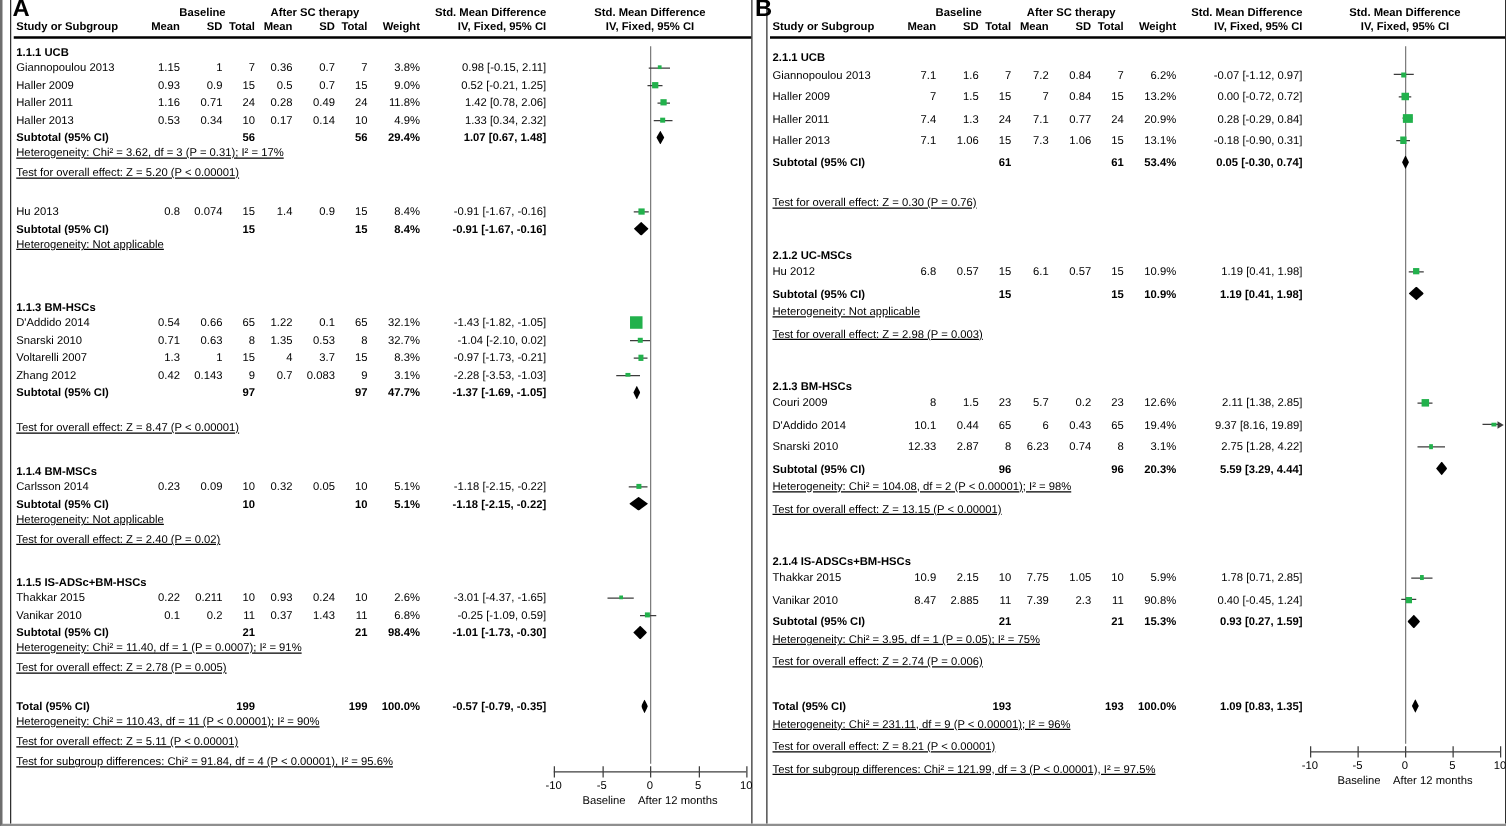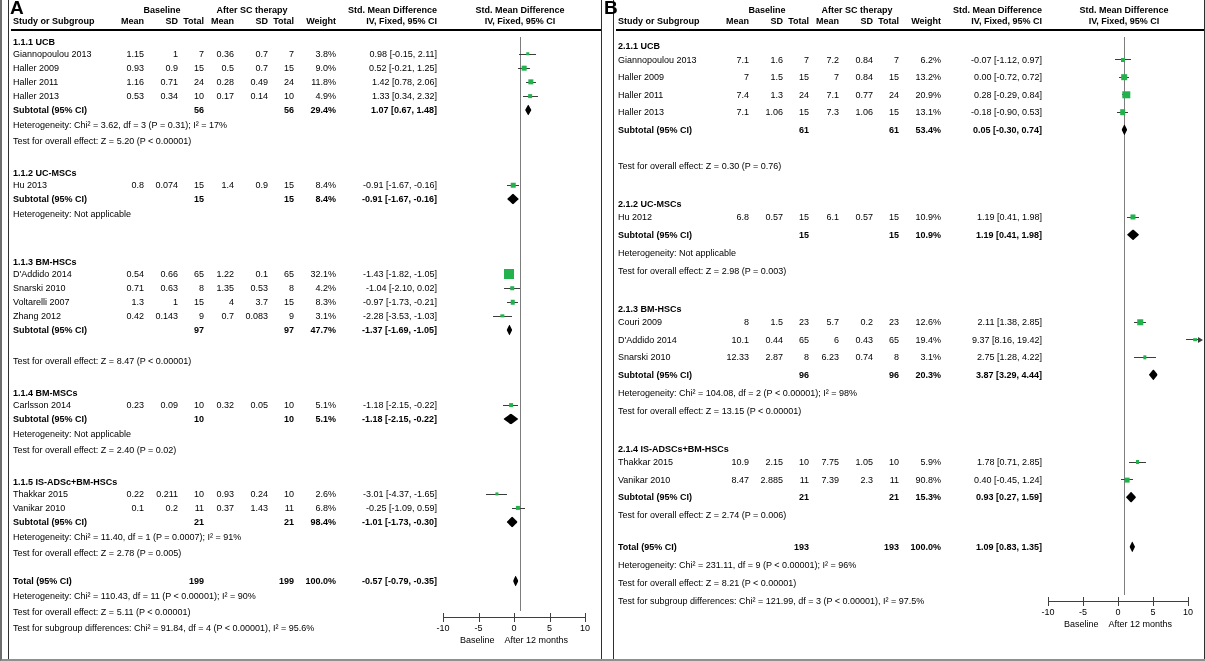--- a/index.html
+++ b/index.html
@@ -25,37 +25,37 @@
   .cc{width:100px; box-sizing:border-box; text-align:right; padding-right:2px; white-space:nowrap;}
   .gspan{width:90px; text-align:center; white-space:nowrap;}
   .cp{flex:1; position:relative; align-self:stretch;}
   .hplot{flex:1; text-align:center; white-space:nowrap;}
   .hdr-rule{border-bottom:2px solid #000; margin-top:2px;}
 
   .panel-body{position:relative; z-index:1;}
   .row{display:flex; align-items:center; height:var(--rh); line-height:10px;}
   .row.bold{font-weight:bold;}
   .grouprow{display:flex; align-items:flex-end; height:var(--rg); font-weight:bold; line-height:10px;}
-  .textrow{display:flex; align-items:center; height:var(--rx); line-height:10px;}
+  .textrow{display:flex; align-items:flex-start; height:var(--rx); line-height:10px;text-decoration:underline;}
   .spacer{height:var(--sp);}
   .cfull{width:428px; box-sizing:border-box; padding-left:2px; white-space:nowrap;}
 
   .plot-track{position:absolute; left:434px; right:4px; top:37px; bottom:48px; z-index:0;}
   .panel-b .plot-track{bottom:64px;}
   .zero-line{position:absolute; left:50%; top:0; bottom:0; width:1px; background:#7d7d7d;}
 
   .cp-inner{position:absolute; left:4px; right:4px; top:0; bottom:0;}
   .ciline{position:absolute; top:50%; height:1px; margin-top:-0.5px; background:#3c3c3c;}
   .mark{position:absolute; top:50%; transform:translate(-50%,-50%); z-index:2;}
   .diamond{position:absolute; top:50%; transform:translate(-50%,-50%); height:11px;
            clip-path:polygon(50% 0,100% 50%,50% 100%,0 50%); z-index:2;}
   .arrow-r{position:absolute; top:50%; transform:translateY(-50%); width:0; height:0;
            border-left:5px solid #3c3c3c; border-top:3px solid transparent; border-bottom:3px solid transparent; z-index:2;}
 
-  .plot-axis{position:absolute; left:434px; right:16px; height:42px; bottom:6px;}
+  .plot-axis{position:absolute; left:434px; right:4px; height:42px; bottom:6px;}
   .panel-b .plot-axis{bottom:22px;}
   .axis-line{position:absolute; left:0; right:0; top:6px; height:1px; background:#3f3f3f;}
   .tick{position:absolute; top:2px; width:1px; height:9px; background:#3f3f3f;}
   .tick-label{position:absolute; top:12px; transform:translateX(-50%); white-space:nowrap;}
   .axis-caption{position:absolute; left:0; right:0; top:24px; text-align:center; white-space:nowrap;}
   .axis-caption span{margin:0 5px;}
 </style>
 </head>
 <body>
 
@@ -180,24 +180,20 @@
         </div>
         <div class="textrow">
           <div class="cfull">Heterogeneity: Chi² = 3.62, df = 3 (P = 0.31); I² = 17%</div>
           <div class="cp"></div>
         </div>
         <div class="textrow">
           <div class="cfull">Test for overall effect: Z = 5.20 (P &lt; 0.00001)</div>
           <div class="cp"></div>
         </div>
         <div class="spacer"></div>
-        <div class="grouprow">
-          <div class="cfull">1.1.2 UC-MSCs</div>
-          <div class="cp"></div>
-        </div>
         <div class="row">
           <div class="cs">Hu 2013</div>
           <div class="cn cn-m">0.8</div>
           <div class="cn cn-sd">0.074</div>
           <div class="cn cn-t">15</div>
           <div class="cn cn-m">1.4</div>
           <div class="cn cn-sd">0.9</div>
           <div class="cn cn-t">15</div>
           <div class="cn cn-w">8.4%</div>
           <div class="cc">-0.91 [-1.67, -0.16]</div>
@@ -254,21 +250,21 @@
           </div>
         </div>
         <div class="row">
           <div class="cs">Snarski 2010</div>
           <div class="cn cn-m">0.71</div>
           <div class="cn cn-sd">0.63</div>
           <div class="cn cn-t">8</div>
           <div class="cn cn-m">1.35</div>
           <div class="cn cn-sd">0.53</div>
           <div class="cn cn-t">8</div>
-          <div class="cn cn-w">4.2%</div>
+          <div class="cn cn-w">32.7%</div>
           <div class="cc">-1.04 [-2.10, 0.02]</div>
           <div class="cp">
             <div class="cp-inner">
               <div class="ciline" style="left: 39.5%; width: 10.6%; background: rgb(60, 60, 60);"></div>
               <div class="mark" style="width: 3.566px; height: 3.566px; background: rgb(34, 177, 76); left: 44.8%;"></div>
             </div>
           </div>
         </div>
         <div class="row">
           <div class="cs">Voltarelli 2007</div>
@@ -571,21 +567,21 @@
         </div>
         <div class="row">
           <div class="cs">Haller 2013</div>
           <div class="cn cn-m">7.1</div>
           <div class="cn cn-sd">1.06</div>
           <div class="cn cn-t">15</div>
           <div class="cn cn-m">7.3</div>
           <div class="cn cn-sd">1.06</div>
           <div class="cn cn-t">15</div>
           <div class="cn cn-w">13.1%</div>
-          <div class="cc">-0.18 [-0.90, 0.53]</div>
+          <div class="cc">-0.18 [-0.90, 0.31]</div>
           <div class="cp">
             <div class="cp-inner">
               <div class="ciline" style="left: 45.5%; width: 7.15%; background: rgb(60, 60, 60);"></div>
               <div class="mark" style="width: 5.613px; height: 5.613px; background: rgb(34, 177, 76); left: 49.1%;"></div>
             </div>
           </div>
         </div>
         <div class="row bold">
           <div class="cs">Subtotal (95% CI)</div>
           <div class="cn cn-m"></div>
@@ -679,21 +675,21 @@
         </div>
         <div class="row">
           <div class="cs">D'Addido 2014</div>
           <div class="cn cn-m">10.1</div>
           <div class="cn cn-sd">0.44</div>
           <div class="cn cn-t">65</div>
           <div class="cn cn-m">6</div>
           <div class="cn cn-sd">0.43</div>
           <div class="cn cn-t">65</div>
           <div class="cn cn-w">19.4%</div>
-          <div class="cc">9.37 [8.16, 19.42]</div>
+          <div class="cc">9.37 [8.16, 19.89]</div>
           <div class="cp">
             <div class="cp-inner">
               <div class="ciline" style="left: 90.8%; width: 9.2%; background: rgb(60, 60, 60);"></div>
               <div class="arrow-r" style="left: calc(100% - 2px);"></div>
               <div class="mark" style="width: 3.658px; height: 3.658px; background: rgb(34, 177, 76); left: 96.85%;"></div>
             </div>
           </div>
         </div>
         <div class="row">
           <div class="cs">Snarski 2010</div>
@@ -714,21 +710,21 @@
         </div>
         <div class="row bold">
           <div class="cs">Subtotal (95% CI)</div>
           <div class="cn cn-m"></div>
           <div class="cn cn-sd"></div>
           <div class="cn cn-t">96</div>
           <div class="cn cn-m"></div>
           <div class="cn cn-sd"></div>
           <div class="cn cn-t">96</div>
           <div class="cn cn-w">20.3%</div>
-          <div class="cc">3.87 [3.29, 4.44]</div>
+          <div class="cc">5.59 [3.29, 4.44]</div>
           <div class="cp">
             <div class="cp-inner">
               <div class="diamond" style="background: rgb(0, 0, 0); left: 69.325%; width: 8.97px;"></div>
             </div>
           </div>
         </div>
         <div class="textrow">
           <div class="cfull">Heterogeneity: Chi² = 104.08, df = 2 (P &lt; 0.00001); I² = 98%</div>
           <div class="cp"></div>
         </div>
@@ -783,20 +779,24 @@
           <div class="cn cn-m"></div>
           <div class="cn cn-sd"></div>
           <div class="cn cn-t">21</div>
           <div class="cn cn-w">15.3%</div>
           <div class="cc">0.93 [0.27, 1.59]</div>
           <div class="cp">
             <div class="cp-inner">
               <div class="diamond" style="background: rgb(0, 0, 0); left: 54.65%; width: 10.296px;"></div>
             </div>
           </div>
+        </div>
+        <div class="textrow">
+          <div class="cfull">Heterogeneity: Chi² = 3.95, df = 1 (P = 0.05); I² = 75%</div>
+          <div class="cp"></div>
         </div>
         <div class="textrow">
           <div class="cfull">Test for overall effect: Z = 2.74 (P = 0.006)</div>
           <div class="cp"></div>
         </div>
         <div class="spacer"></div>
         <div class="row bold">
           <div class="cs">Total (95% CI)</div>
           <div class="cn cn-m"></div>
           <div class="cn cn-sd"></div>

